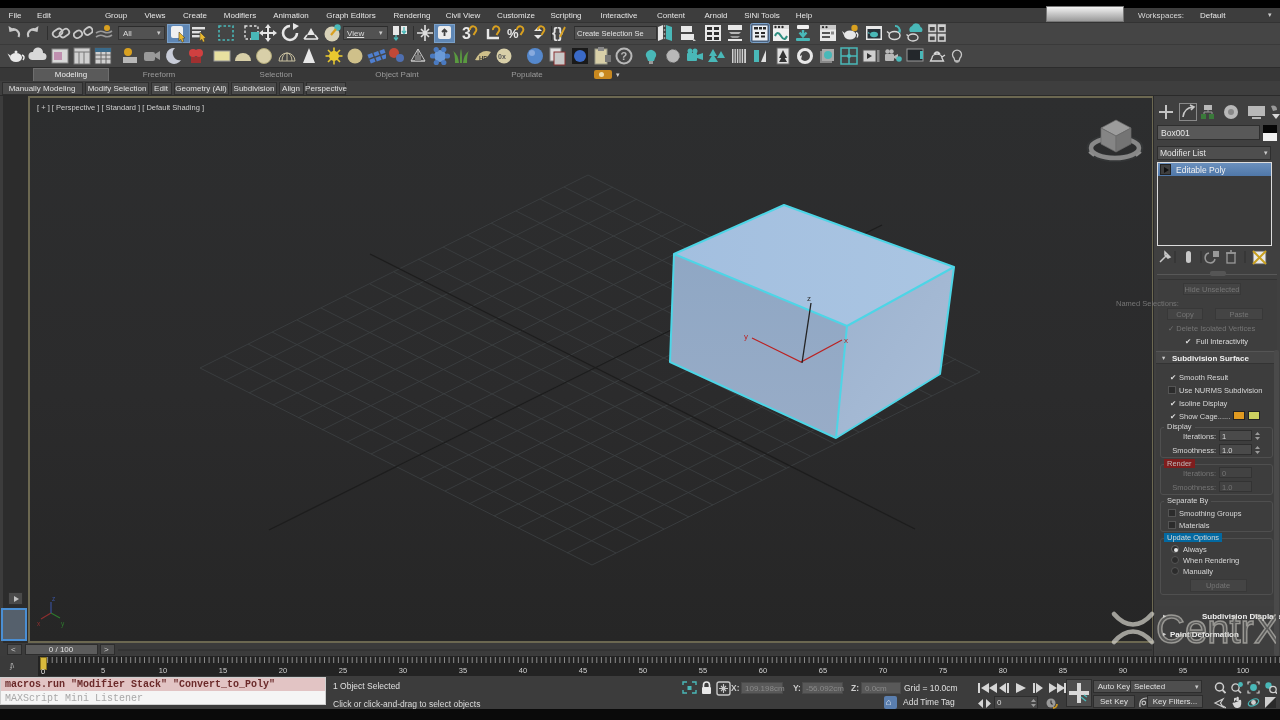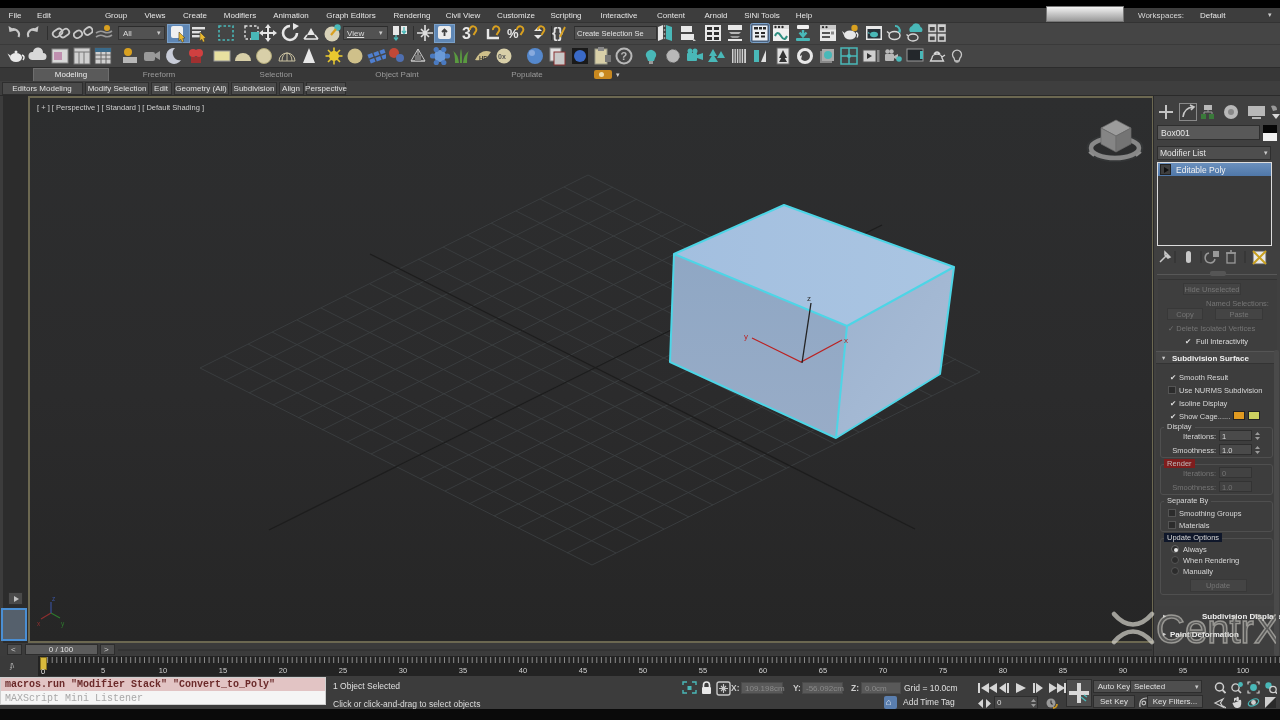--- a/index.html
+++ b/index.html
@@ -443,21 +443,21 @@
 <div style="position:absolute;left:71px;transform:translateX(-50%);top:70px;font:normal 8px 'Liberation Sans',sans-serif;color:#ececec;white-space:nowrap;letter-spacing:0px;">Modeling</div>
 <div style="position:absolute;left:159px;transform:translateX(-50%);top:70px;font:normal 8px 'Liberation Sans',sans-serif;color:#9b9b9b;white-space:nowrap;letter-spacing:0px;">Freeform</div>
 <div style="position:absolute;left:276px;transform:translateX(-50%);top:70px;font:normal 8px 'Liberation Sans',sans-serif;color:#9b9b9b;white-space:nowrap;letter-spacing:0px;">Selection</div>
 <div style="position:absolute;left:397px;transform:translateX(-50%);top:70px;font:normal 8px 'Liberation Sans',sans-serif;color:#9b9b9b;white-space:nowrap;letter-spacing:0px;">Object Paint</div>
 <div style="position:absolute;left:527px;transform:translateX(-50%);top:70px;font:normal 8px 'Liberation Sans',sans-serif;color:#9b9b9b;white-space:nowrap;letter-spacing:0px;">Populate</div>
 <div style="position:absolute;left:594px;top:70px;width:18px;height:9px;background:#c8881f;border-radius:2px;"></div>
 <div style="position:absolute;left:599px;top:72px;width:5px;height:5px;background:#f0e0b0;border-radius:50%;"></div>
 <div style="position:absolute;left:616px;top:71px;font:normal 7px 'Liberation Sans',sans-serif;color:#cccccc;white-space:nowrap;letter-spacing:0px;">▾</div>
 <div style="position:absolute;left:0;top:81px;width:1280px;height:15px;background:#3e3e3e;border-bottom:1px solid #2a2a2a;"></div>
 <div style="position:absolute;left:2px;top:82px;width:81px;height:13px;background:#4a4a4a;border:1px solid #2e2e2e;"></div>
-<div style="position:absolute;left:42px;transform:translateX(-50%);top:84px;font:normal 8px 'Liberation Sans',sans-serif;color:#e0e0e0;white-space:nowrap;letter-spacing:0px;">Editors Modeling</div>
+<div style="position:absolute;left:42px;transform:translateX(-50%);top:84px;font:normal 8px 'Liberation Sans',sans-serif;color:#e0e0e0;white-space:nowrap;letter-spacing:0px;">Manually Modeling</div>
 <div style="position:absolute;left:85px;top:82px;width:64px;height:13px;background:#4a4a4a;border:1px solid #2e2e2e;"></div>
 <div style="position:absolute;left:117px;transform:translateX(-50%);top:84px;font:normal 8px 'Liberation Sans',sans-serif;color:#e0e0e0;white-space:nowrap;letter-spacing:0px;">Modify Selection</div>
 <div style="position:absolute;left:151px;top:82px;width:21px;height:13px;background:#4a4a4a;border:1px solid #2e2e2e;"></div>
 <div style="position:absolute;left:161px;transform:translateX(-50%);top:84px;font:normal 8px 'Liberation Sans',sans-serif;color:#e0e0e0;white-space:nowrap;letter-spacing:0px;">Edit</div>
 <div style="position:absolute;left:174px;top:82px;width:55px;height:13px;background:#4a4a4a;border:1px solid #2e2e2e;"></div>
 <div style="position:absolute;left:201px;transform:translateX(-50%);top:84px;font:normal 8px 'Liberation Sans',sans-serif;color:#e0e0e0;white-space:nowrap;letter-spacing:0px;">Geometry (All)</div>
 <div style="position:absolute;left:231px;top:82px;width:46px;height:13px;background:#4a4a4a;border:1px solid #2e2e2e;"></div>
 <div style="position:absolute;left:254px;transform:translateX(-50%);top:84px;font:normal 8px 'Liberation Sans',sans-serif;color:#e0e0e0;white-space:nowrap;letter-spacing:0px;">Subdivision</div>
 <div style="position:absolute;left:279px;top:82px;width:25px;height:13px;background:#4a4a4a;border:1px solid #2e2e2e;"></div>
 <div style="position:absolute;left:291px;transform:translateX(-50%);top:84px;font:normal 8px 'Liberation Sans',sans-serif;color:#e0e0e0;white-space:nowrap;letter-spacing:0px;">Align</div>
@@ -598,21 +598,21 @@
       <path d="M69 4 h10 M73 2 h2" stroke="#999" stroke-width="1.3"></path>
       <line x1="88" y1="2" x2="88" y2="14" stroke="#2e2e2e"></line>
       <rect x="96" y="2" width="13" height="13" fill="#e8e8e8" stroke="#555"></rect>
       <path d="M96 2 l13 13 M109 2 l-13 13" stroke="#c8a020" stroke-width="2"></path>
     </svg>
     <div style="position:absolute;left:1157px;top:274px;width:120px;height:1px;background:#585858;"></div>
     <div style="position:absolute;left:1210px;top:271px;width:16px;height:5px;background:#555;border-radius:2px;"></div>
     <div style="position:absolute;left:1158px;top:279px;width:119px;height:71px;background:#3e3e3e;border-top:1px solid #343434;"></div>
     <div style="position:absolute;left:1183px;top:283px;width:58px;height:12px;background:#444;border:1px solid #383838;"></div>
     <div style="position:absolute;left:1212px;transform:translateX(-50%);top:285px;font:normal 7.5px 'Liberation Sans',sans-serif;color:#757575;white-space:nowrap;letter-spacing:0px;">Hide Unselected</div>
-    <div style="position:absolute;left:1206px;top:299px;font:normal 7.5px 'Liberation Sans',sans-serif;color:#757575;white-space:nowrap;letter-spacing:0px;">Named Selections:</div>
+    <div style="position:absolute;left:1116px;top:299px;font:normal 7.5px 'Liberation Sans',sans-serif;color:#757575;white-space:nowrap;letter-spacing:0px;">Named Selections:</div>
     <div style="position:absolute;left:1167px;top:308px;width:36px;height:12px;background:#444;border:1px solid #383838;"></div>
     <div style="position:absolute;left:1185px;transform:translateX(-50%);top:310px;font:normal 7.5px 'Liberation Sans',sans-serif;color:#757575;white-space:nowrap;letter-spacing:0px;">Copy</div>
     <div style="position:absolute;left:1215px;top:308px;width:48px;height:12px;background:#444;border:1px solid #383838;"></div>
     <div style="position:absolute;left:1239px;transform:translateX(-50%);top:310px;font:normal 7.5px 'Liberation Sans',sans-serif;color:#757575;white-space:nowrap;letter-spacing:0px;">Paste</div>
     <div style="position:absolute;left:1168px;top:324px;font:normal 7.5px 'Liberation Sans',sans-serif;color:#757575;white-space:nowrap;letter-spacing:0px;">✓ Delete Isolated Vertices</div>
     <div style="position:absolute;left:1185px;top:337px;font:normal 7.5px 'Liberation Sans',sans-serif;color:#dddddd;white-space:nowrap;letter-spacing:0px;">✔</div>
     <div style="position:absolute;left:1196px;top:337px;font:normal 7.5px 'Liberation Sans',sans-serif;color:#dcdcdc;white-space:nowrap;letter-spacing:0px;">Full Interactivity</div>
     <div style="position:absolute;left:1156px;top:351px;width:121px;height:13px;background:#464646;border-top:1px solid #555;border-bottom:1px solid #333;"></div>
     <div style="position:absolute;left:1162px;top:354px;font:normal 6.5px 'Liberation Sans',sans-serif;color:#cccccc;white-space:nowrap;letter-spacing:0px;">▾</div>
     <div style="position:absolute;left:1172px;top:354px;font:bold 8px 'Liberation Sans',sans-serif;color:#f0f0f0;white-space:nowrap;letter-spacing:0px;">Subdivision Surface</div>
@@ -649,21 +649,21 @@
     <div style="position:absolute;right:64px;top:483px;font:normal 7.5px 'Liberation Sans',sans-serif;color:#757575;white-space:nowrap;letter-spacing:0px;">Smoothness:</div>
     <div style="position:absolute;left:1219px;top:481px;width:33px;height:11px;background:#424242;border:1px solid #333;"></div>
     <div style="position:absolute;left:1222px;top:483px;font:normal 7.5px 'Liberation Sans',sans-serif;color:#757575;white-space:nowrap;letter-spacing:0px;">1.0</div>
     <div style="position:absolute;left:1160px;top:501px;width:113px;height:31px;border:1px solid #4f4f4f;border-radius:3px;"></div>
     <div style="position:absolute;left:1164px;top:496px;padding:0 3px;background:#3d3d3d;font:7.5px 'Liberation Sans',sans-serif;color:#d8d8d8;">Separate By</div>
     <div style="position:absolute;left:1168px;top:509px;width:8px;height:8px;background:#2c2c2c;border:1px solid #555;"></div>
     <div style="position:absolute;left:1179px;top:509px;font:normal 7.5px 'Liberation Sans',sans-serif;color:#d8d8d8;white-space:nowrap;letter-spacing:0px;">Smoothing Groups</div>
     <div style="position:absolute;left:1168px;top:521px;width:8px;height:8px;background:#2c2c2c;border:1px solid #555;"></div>
     <div style="position:absolute;left:1179px;top:521px;font:normal 7.5px 'Liberation Sans',sans-serif;color:#d8d8d8;white-space:nowrap;letter-spacing:0px;">Materials</div>
     <div style="position:absolute;left:1160px;top:538px;width:113px;height:57px;border:1px solid #4f4f4f;border-radius:3px;"></div>
-    <div style="position:absolute;left:1164px;top:533px;padding:0 3px;background:#0f172a;font:7.5px 'Liberation Sans',sans-serif;color:#d8d8d8;">Update Options</div>
+    <div style="position:absolute;left:1164px;top:533px;padding:0 3px;background:#0369a1;font:7.5px 'Liberation Sans',sans-serif;color:#d8d8d8;">Update Options</div>
     <div style="position:absolute;left:1171px;top:545px;width:8px;height:8px;background:#2c2c2c;border:1px solid #666;border-radius:50%;">
       <div style="position:absolute;left:2px;top:2px;width:4px;height:4px;background:#e8e8e8;border-radius:50%;"></div>
     </div>
     <div style="position:absolute;left:1183px;top:545px;font:normal 7.5px 'Liberation Sans',sans-serif;color:#d8d8d8;white-space:nowrap;letter-spacing:0px;">Always</div>
     <div style="position:absolute;left:1171px;top:556px;width:8px;height:8px;background:#2c2c2c;border:1px solid #555;border-radius:50%;"></div>
     <div style="position:absolute;left:1183px;top:556px;font:normal 7.5px 'Liberation Sans',sans-serif;color:#d8d8d8;white-space:nowrap;letter-spacing:0px;">When Rendering</div>
     <div style="position:absolute;left:1171px;top:567px;width:8px;height:8px;background:#2c2c2c;border:1px solid #555;border-radius:50%;"></div>
     <div style="position:absolute;left:1183px;top:567px;font:normal 7.5px 'Liberation Sans',sans-serif;color:#d8d8d8;white-space:nowrap;letter-spacing:0px;">Manually</div>
     <div style="position:absolute;left:1190px;top:579px;width:57px;height:13px;background:#444;border:1px solid #383838;"></div>
     <div style="position:absolute;left:1218px;transform:translateX(-50%);top:581px;font:normal 7.5px 'Liberation Sans',sans-serif;color:#757575;white-space:nowrap;letter-spacing:0px;">Update</div>

